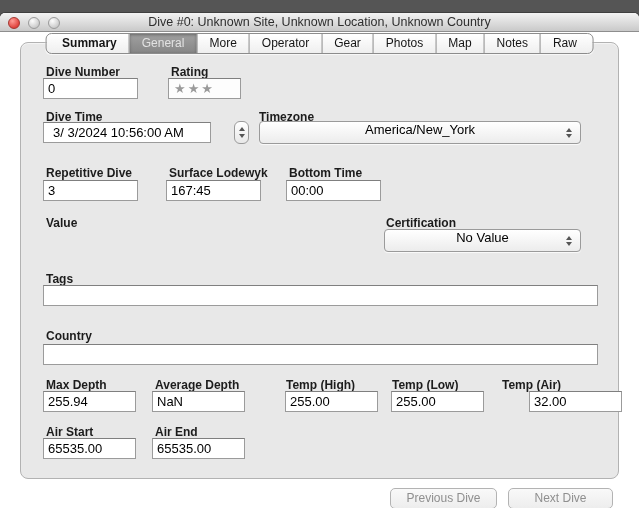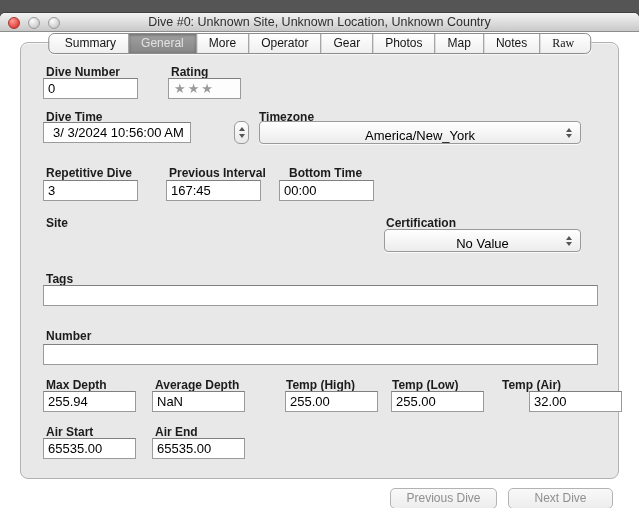--- a/index.html
+++ b/index.html
@@ -28,27 +28,27 @@
   .tabbar{
     position:absolute;top:20px;left:50%;transform:translateX(-50%);
     display:flex;border:1px solid #8c8c8c;border-radius:6px;overflow:hidden;
     background:linear-gradient(#ffffff,#efefef);z-index:3;
     box-shadow:0 1px 1px rgba(255,255,255,.7);
   }
   .tab{
     padding:2px 12px 3px;font-size:12px;color:#151515;line-height:14px;
     border-right:1px solid #8c8c8c;white-space:nowrap;cursor:default;
   }
-  .tab:last-child{border-right:none;font-family:Liberation Serif, serif;}
+  .tab:last-child{border-right:none;}
   .tab.selected{
     background:linear-gradient(#a0a0a0,#868686);color:#e2e2e2;
     box-shadow:inset 0 1px 3px rgba(0,0,0,.35);
     text-align:right;
   }
-  .tab:first-child{padding-left:16px;} .tab:last-child{padding-right:16px;}
+  .tab:first-child{padding-left:16px;font-weight:bold;} .tab:last-child{padding-right:16px;}
   
   .groupbox{
     position:absolute;left:20px;top:29px;width:599px;height:437px;
     border:1px solid #b2b2b2;border-radius:8px;background:#e8e8e8;
     box-shadow:inset 0 1px 1px rgba(255,255,255,.6);
   }
   .label{
     position:absolute;font-size:12px;font-weight:bold;color:#1c1c1c;white-space:nowrap;
   }
   .tfield{
@@ -57,21 +57,21 @@
     padding:1px 4px;margin:0;border-radius:0;
   }
   .rating-box{
     position:absolute;height:21px;border:1px solid #9b9b9b;border-top-color:#7f7f7f;
     background:#fdfdfd;display:flex;align-items:center;padding:0 5px;
   }
   .stars{font-size:13px;color:#9a9a9a;letter-spacing:2px;line-height:1;}
   .popup{
     position:absolute;height:23px;border:1px solid #9a9a9a;border-radius:4px;
     background:linear-gradient(#ffffff,#ececec);
-    display:flex;align-items:flex-end;justify-content:center;
+    display:flex;align-items:flex-start;justify-content:center;
     font-size:13px;color:#000;box-shadow:0 1px 1px rgba(255,255,255,.8);
   }
   .popup .arrows{position:absolute;right:8px;top:50%;transform:translateY(-50%);
     display:flex;flex-direction:column;gap:2px;}
   .tri-up{width:0;height:0;border-left:3.5px solid transparent;border-right:3.5px solid transparent;border-bottom:4px solid #555;}
   .tri-down{width:0;height:0;border-left:3.5px solid transparent;border-right:3.5px solid transparent;border-top:4px solid #555;}
   .stepper{
     position:absolute;width:15px;height:23px;border:1px solid #9a9a9a;border-radius:6px;
     background:linear-gradient(#ffffff,#e8e8e8);
     display:flex;flex-direction:column;align-items:center;justify-content:center;gap:3px;
@@ -108,55 +108,55 @@
   <div class="groupbox">
 
     <div class="label" style="left:25px;top:22px">Dive Number</div>
     <input class="tfield" style="left: 22px; top: 35px; width: 95px;" value="0">
     <div class="label" style="left:150px;top:22px">Rating</div>
     <div class="rating-box" style="left:147px;top:35px;width:73px">
       <span class="stars">★★★</span>
     </div>
 
     <div class="label" style="left:25px;top:67px">Dive Time</div>
-    <input class="tfield" style="left: 22px; top: 79px; width: 148px; padding-left: 9px;" value="3/ 3/2024 10:56:00 AM">
+    <input class="tfield" style="left: 22px; top: 79px; width: 168px; padding-left: 9px;" value="3/ 3/2024 10:56:00 AM">
     <div class="stepper" style="left:213px;top:78px">
       <span class="tri-up"></span>
       <span class="tri-down"></span>
     </div>
     <div class="label" style="left:238px;top:67px">Timezone</div>
     <div class="popup" style="left:238px;top:78px;width:322px">
       <span>America/New_York</span>
       <span class="arrows">
           <span class="tri-up"></span>
           <span class="tri-down"></span>
         </span>
     </div>
 
     <div class="label" style="left:25px;top:123px">Repetitive Dive</div>
     <input class="tfield" style="left: 22px; top: 137px; width: 95px;" value="3">
-    <div class="label" style="left:148px;top:123px">Previous Interval</div>
+    <div class="label" style="left:148px;top:123px">Surface Lodewyk</div>
     <input class="tfield" style="left: 145px; top: 137px; width: 95px;" value="167:45">
     <div class="label" style="left:268px;top:123px">Bottom Time</div>
-    <input class="tfield" style="left: 258px; top: 137px; width: 95px;" value="00:00">
+    <input class="tfield" style="left: 265px; top: 137px; width: 95px;" value="00:00">
 
-    <div class="label" style="left:25px;top:173px">Site</div>
+    <div class="label" style="left:25px;top:173px">Value</div>
     <div class="label" style="left:365px;top:173px">Certification</div>
     <div class="popup" style="left:363px;top:186px;width:197px">
       <span>No Value</span>
       <span class="arrows">
           <span class="tri-up"></span>
           <span class="tri-down"></span>
         </span>
     </div>
 
     <div class="label" style="left:25px;top:229px">Tags</div>
     <input class="tfield" style="left: 22px; top: 242px; width: 555px;" value="">
 
-    <div class="label" style="left:25px;top:286px">Number</div>
+    <div class="label" style="left:25px;top:286px">Country</div>
     <input class="tfield" style="left: 22px; top: 301px; width: 555px;" value="">
 
     <div class="label" style="left:25px;top:335px">Max Depth</div>
     <input class="tfield" style="left: 22px; top: 348px; width: 93px;" value="255.94">
     <div class="label" style="left:134px;top:335px">Average Depth</div>
     <input class="tfield" style="left: 131px; top: 348px; width: 93px;" value="NaN">
     <div class="label" style="left:265px;top:335px">Temp (High)</div>
     <input class="tfield" style="left: 264px; top: 348px; width: 93px;" value="255.00">
     <div class="label" style="left:371px;top:335px">Temp (Low)</div>
     <input class="tfield" style="left: 370px; top: 348px; width: 93px;" value="255.00">

